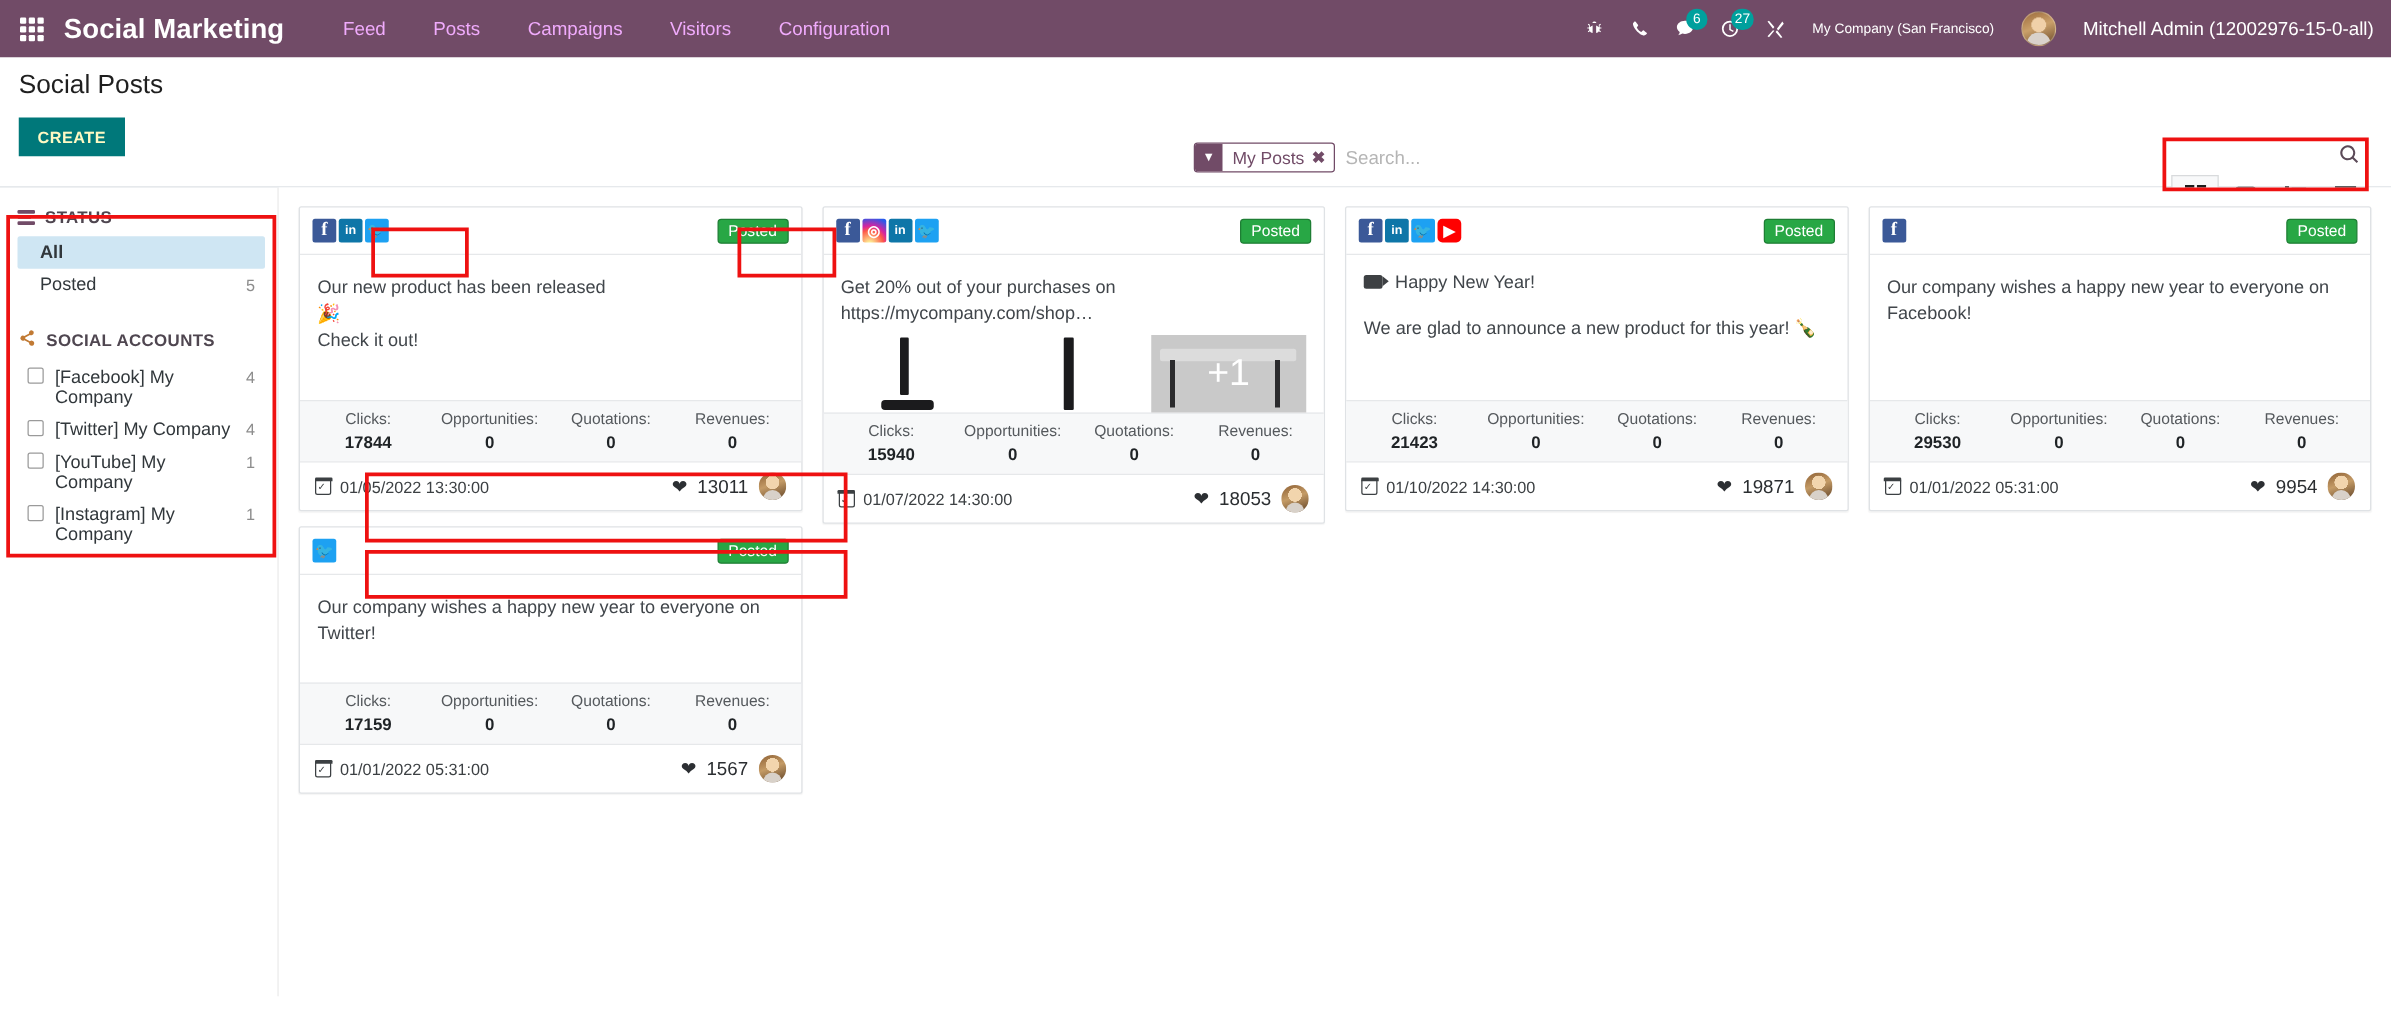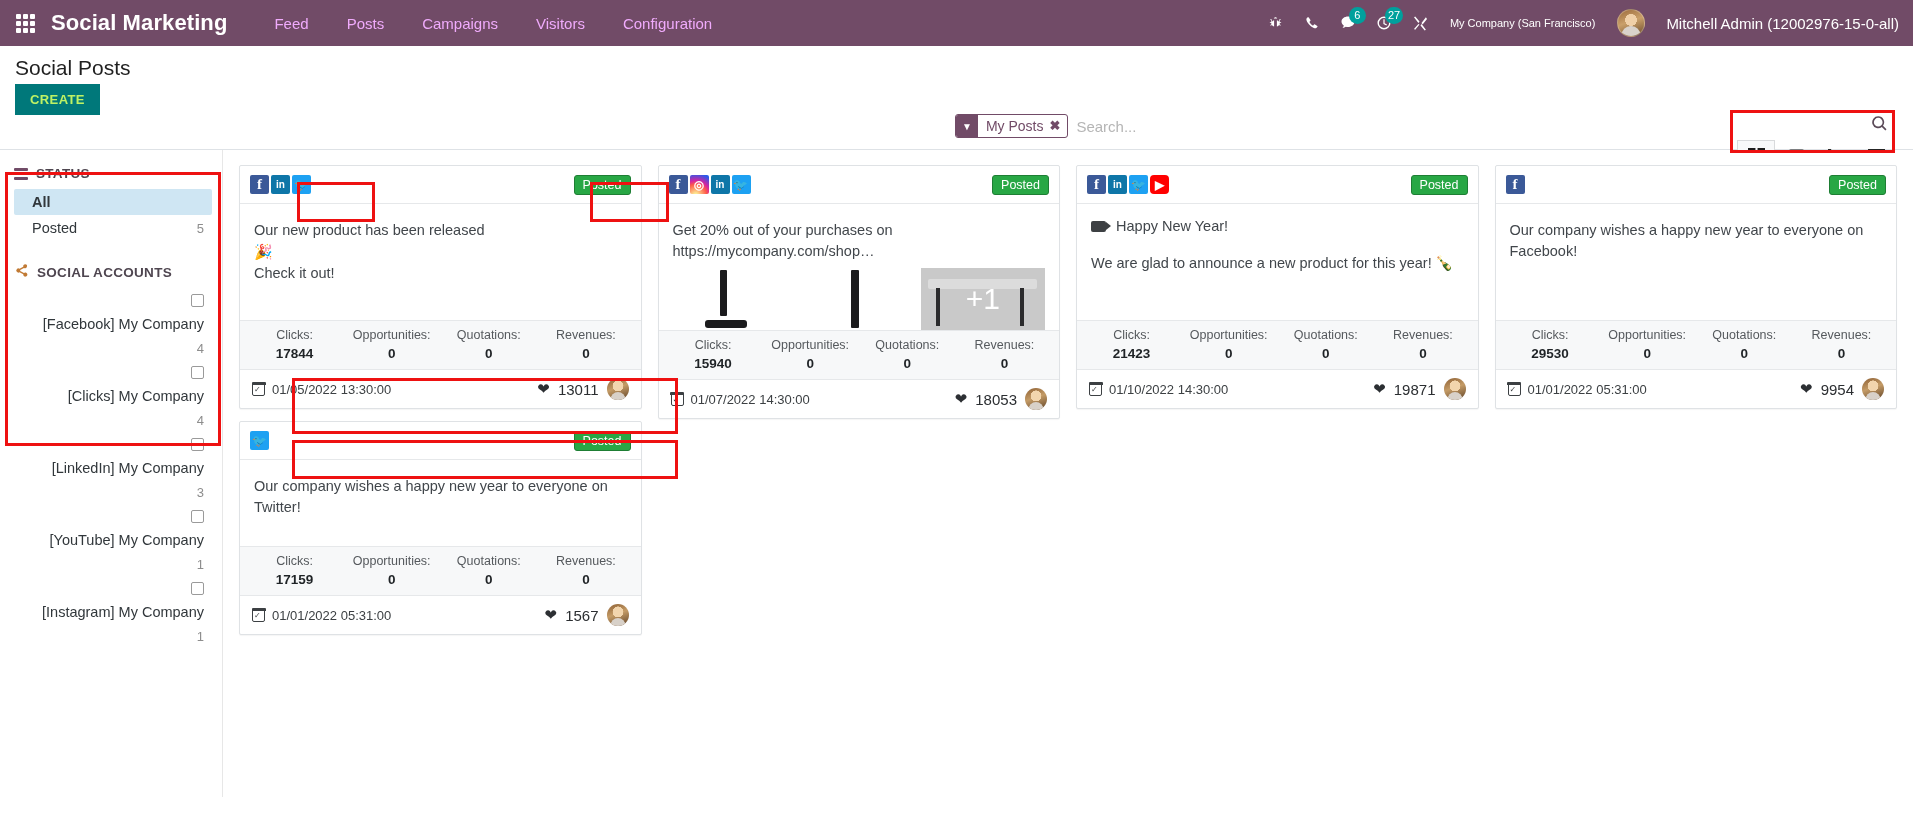--- a/index.html
+++ b/index.html
@@ -89,23 +89,23 @@
     border-bottom: 1px solid #dee2e6;
     padding: 0;
     position: relative;
     height: 104px;
   }
   .cp-left {
     position: absolute; left: 15px; top: 10px;
   }
   .page-title { font-size: 21px; color: #1f1f1f; font-weight: normal; }
   .btn-create {
-    margin-top: 4px;
+    margin-top: 14px;
     background: #00787A;
-    color: #bef264;
+    color: #fef9c3;
     border: none;
     font-size: 13px;
     font-weight: bold;
     letter-spacing: .4px;
     padding: 8px 15px;
     cursor: pointer;
   }
 
   .searchview {
     position: absolute;
@@ -206,23 +206,23 @@
   .side-item {
     display: flex; align-items: center;
     padding: 5px 8px 5px 18px;
     color: #31373b; cursor: pointer;
     border-radius: 2px;
     font-size: 14.5px;
   }
   .side-item.selected { background: #cfe6f3; font-weight: bold; }
   .side-item .cnt { margin-left: auto; color: #8d8d8d; font-size: 13px; }
   .side-acct {
-    display: flex; align-items: flex-end; gap: 9px;
+    display: flex; align-items: flex-start; gap: 9px;
     padding: 5px 8px 5px 8px;
-    color: #31373b; cursor: pointer; font-size: 14.5px; flex-direction: column;
+    color: #31373b; cursor: pointer; font-size: 14.5px;
   }
   .side-acct .cbx {
     width: 13px; height: 13px;
     border: 1px solid #9a9a9a; border-radius: 2px;
     background: #fff; flex: 0 0 auto;
   }
   .side-acct .cnt { margin-left: auto; color: #8d8d8d; font-size: 13px; }
 
   
   .kanban {
@@ -546,27 +546,22 @@
       <span>SOCIAL ACCOUNTS</span>
     </div>
 
     <div class="side-acct">
       <span class="cbx"></span>
       <span>[Facebook] My Company</span>
       <span class="cnt">4</span>
     </div>
     <div class="side-acct">
       <span class="cbx"></span>
-      <span>[Clicks] My Company</span>
+      <span>[Twitter] My Company</span>
       <span class="cnt">4</span>
-    </div>
-    <div class="side-acct">
-      <span class="cbx"></span>
-      <span>[LinkedIn] My Company</span>
-      <span class="cnt">3</span>
     </div>
     <div class="side-acct">
       <span class="cbx"></span>
       <span>[YouTube] My Company</span>
       <span class="cnt">1</span>
     </div>
     <div class="side-acct">
       <span class="cbx"></span>
       <span>[Instagram] My Company</span>
       <span class="cnt">1</span>

